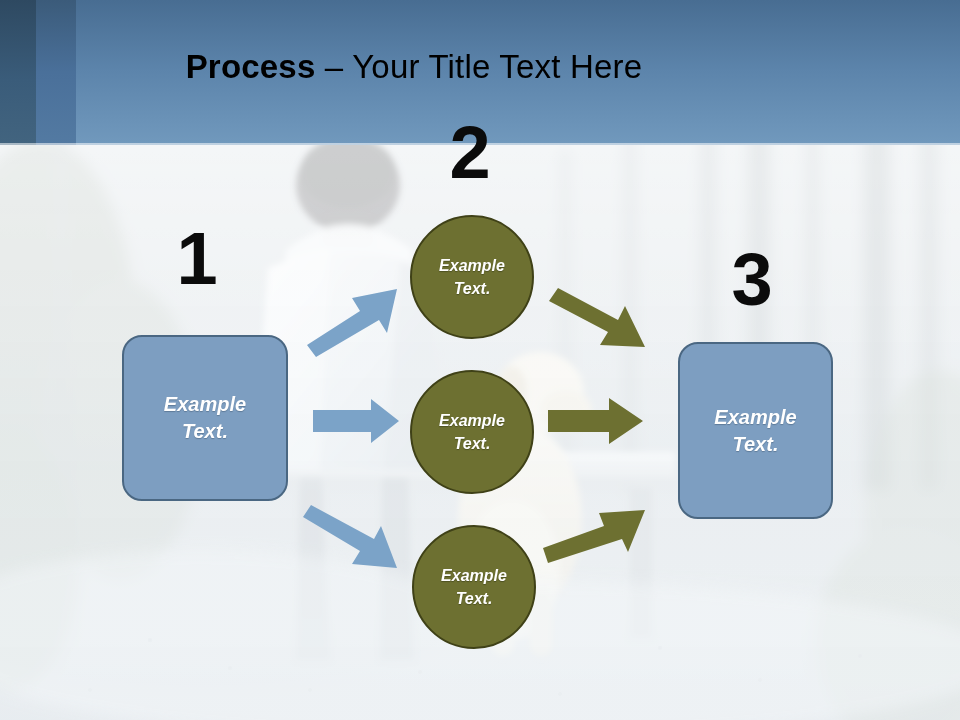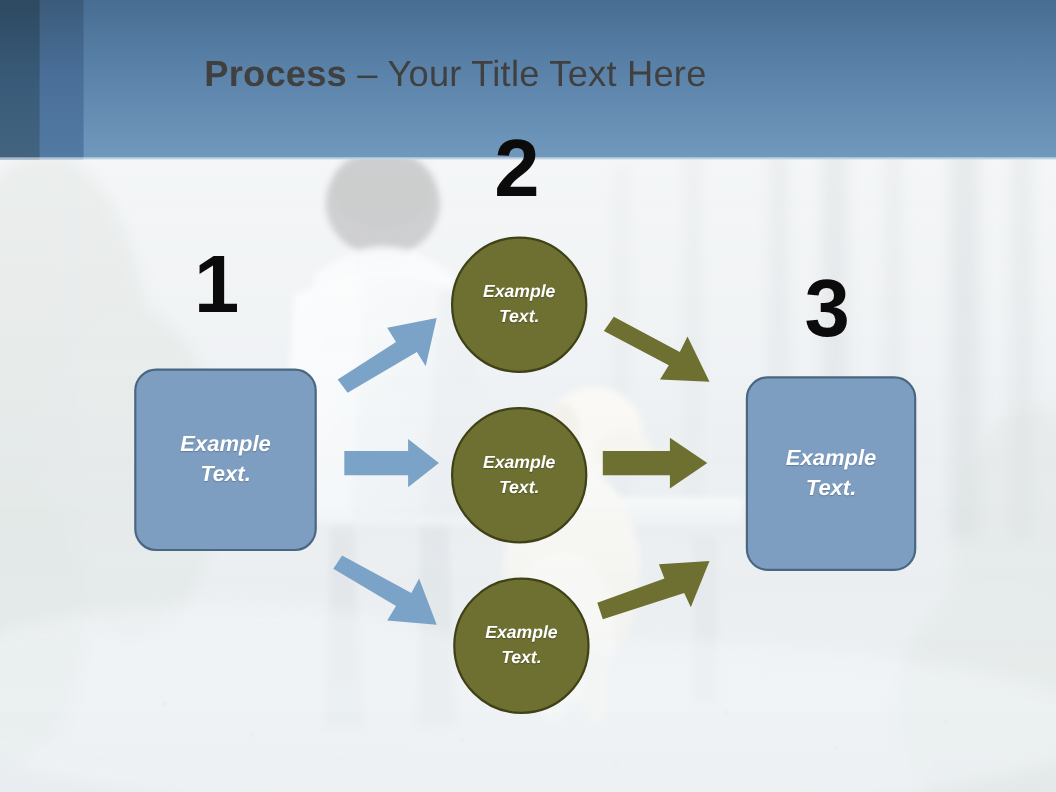--- a/index.html
+++ b/index.html
@@ -73,21 +73,21 @@
     position: absolute;
     left: 0; top: 143px;
     width: 960px; height: 2px;
     background: rgba(255,255,255,0.55);
   }
   .slide-title {
     position: absolute;
     left: 0; top: 47px;
     width: 828px;
     text-align: center;
-    color: #404040;
+    color: #000000;
     font-size: 33px;
     line-height: 40px;
     letter-spacing: 0.2px;
     white-space: nowrap;
   }
   .slide-title .t-bold { font-weight: bold; }
   .slide-title .t-reg  { font-weight: normal; }
 
   
   .step-num {

